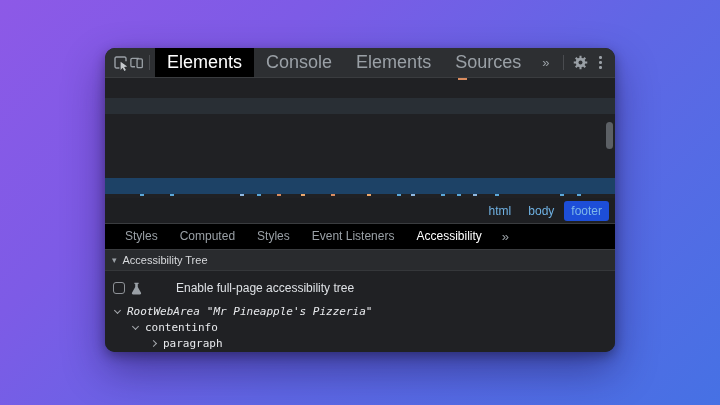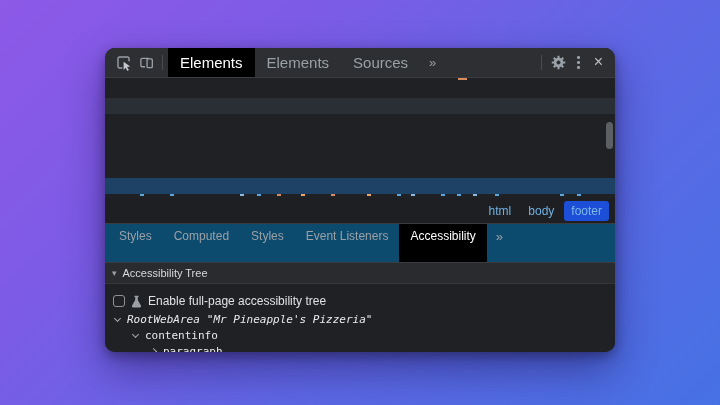--- a/index.html
+++ b/index.html
@@ -15,21 +15,21 @@
     box-shadow:0 18px 42px rgba(25,12,70,.45), 0 4px 12px rgba(0,0,0,.35);
   }
   
   .toolbar {
     height:30px; background:#2d2f32; border-bottom:1px solid #3a3c3f;
     display:flex; align-items:center; padding:0 6px 0 8px;
   }
   .tb-btn { width:22px; height:24px; display:flex; align-items:center; justify-content:center; }
   .vsep { width:1px; height:15px; background:#4a4c50; margin:0 5px; flex:none; }
   .main-tabs { display:flex; align-items:stretch; height:29px; }
-  .mtab { line-height:29px; padding:0 12px; color:#9aa0a6; font-size:15px; white-space:nowrap; }
+  .mtab { line-height:29px; padding:0 12px; color:#9aa0a6; font-size:18px; white-space:nowrap; }
   .mtab.sel { background:#000; color:#fff; }
   .mtab.more { padding:0 9px; font-size:13px; }
   .tb-right { margin-left:auto; display:flex; align-items:center; }
   .dots { display:flex; flex-direction:column; gap:2.5px; padding:0 8px; }
   .dots i { width:2.5px; height:2.5px; border-radius:50%; background:#9aa0a6; }
   .close-x { color:#bcc0c5; font-size:16px; line-height:1; padding:0 6px 2px; }
   
   .domtree {
     height:120px; background:#202124; position:relative; overflow:hidden;
     font-family:"DejaVu Sans Mono",monospace; font-size:11px; padding-top:4px;
@@ -42,35 +42,35 @@
   .specks { position:absolute; bottom:2px; left:0; width:4px; height:2px;
     box-shadow:35px 0 #5ca7d8,65px 0 #5ca7d8,135px 0 #8fb8e0,152px 0 #5ca7d8,172px 0 #d98c5f,
     196px 0 #eca76b,226px 0 #d98c5f,262px 0 #eca76b,292px 0 #5ca7d8,306px 0 #8fb8e0,
     336px 0 #5ca7d8,352px 0 #5ca7d8,368px 0 #8fb8e0,390px 0 #5ca7d8,455px 0 #5ca7d8,472px 0 #5ca7d8; }
   
   .crumbs { height:26px; display:flex; align-items:center; background:#1e1f22;
             border-bottom:1px solid #3a3c3f; padding:0 6px; gap:3px;justify-content:flex-end; }
   .crumb { color:#6fb1e2; font-size:12px; padding:3px 7px; border-radius:3px; }
   .crumb.sel { background:#1d4ed8; color:#7db7e8; }
   
-  .ptabs { height:39px; display:flex; align-items:stretch; background:#0c4a6e;
-           border-bottom:1px solid #3a3c3f; padding-left:3px; }
+  .ptabs { height:26px; display:flex; align-items:stretch; background:#000000;
+           border-bottom:1px solid #3a3c3f; padding-left:9px; }
   .ptab { line-height:25px; padding:0 11px; color:#9aa0a6; font-size:12px; white-space:nowrap; }
   .ptab.sel { background:#000; color:#fff; }
   .ptab.more { font-size:13px; padding:0 9px; }
   
   .acc-head { height:21px; background:#292b2e; border-bottom:1px solid #35373a;
               display:flex; align-items:center; padding:0 7px; gap:6px; }
   .acc-head .tri-down { color:#9aa0a6; font-size:9px; }
   .acc-head .title { color:#d7d9dc; font-size:11px; }
   .acc-body { background:#202124; padding:7px 8px 0; height:81px; }
   .enable-row { display:flex; align-items:center; gap:6px; height:20px; }
   .cbox { width:12px; height:12px; border:1.5px solid #8e9297; border-radius:3px; flex:none; }
-  .enable-label { color:#dee1e5; font-size:12px; }
-  .acc-tree { font-family:"DejaVu Sans Mono",monospace; font-size:11px; color:#e8eaed; }
+  .enable-label { color:#dee1e5; font-size:12px;margin-left:28px; }
+  .acc-tree { margin-top:5px; font-family:"DejaVu Sans Mono",monospace; font-size:11px; color:#e8eaed; }
   .anode { height:16px; display:flex; align-items:center; }
   .chev { width:5px; height:5px; border-right:1.3px solid #a6a9ae; border-bottom:1.3px solid #a6a9ae;
           display:inline-block; margin-right:7px; flex:none; }
   .chev.down { transform:rotate(45deg); margin-top:-2px; }
   .chev.right { transform:rotate(-45deg); }
   .ital { font-style:italic; }
   .aname { font-style:italic; margin-left:7px; }
 </style>
 </head>
 <body>
@@ -87,20 +87,21 @@
       </div>
       <div class="tb-btn">
         <svg width="15" height="15" viewBox="0 0 16 16" fill="none">
           <path d="M10.5 3.5H3.4A1.4 1.4 0 0 0 2 4.9v6.2a1.4 1.4 0 0 0 1.4 1.4h3" stroke="#9aa0a6" stroke-width="1.4"></path>
           <rect x="8.6" y="4.2" width="5.6" height="9.3" rx="1.1" stroke="#9aa0a6" stroke-width="1.4" fill="#2d2f32"></rect>
         </svg>
       </div>
       <div class="vsep"></div>
       <div class="main-tabs">
         <div class="mtab sel">Elements</div>
+        <div class="mtab">Console</div>
         <div class="mtab">Elements</div>
         <div class="mtab">Sources</div>
         <div class="mtab more">»</div>
       </div>
       <div class="tb-right">
         <div class="vsep"></div>
         <div class="tb-btn">
           <svg width="15" height="15" viewBox="0 0 16 16">
             <g fill="#9aa0a6">
               <rect x="6.9" y="0.8" width="2.2" height="14.4"></rect>

